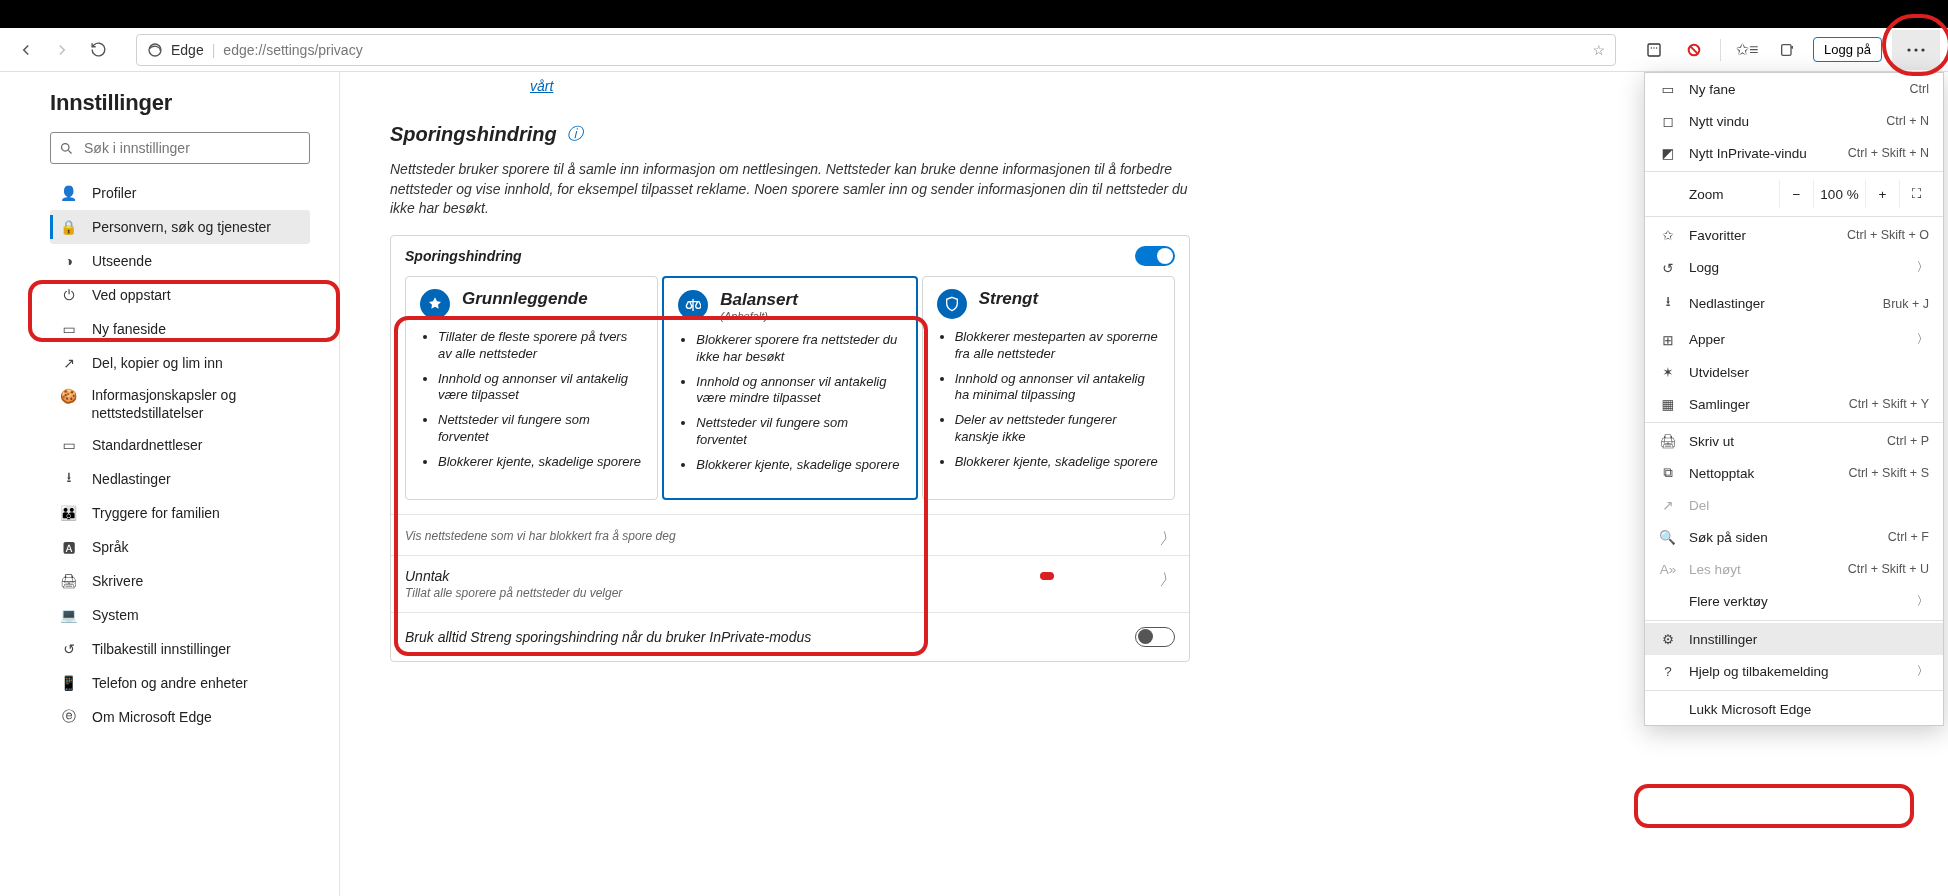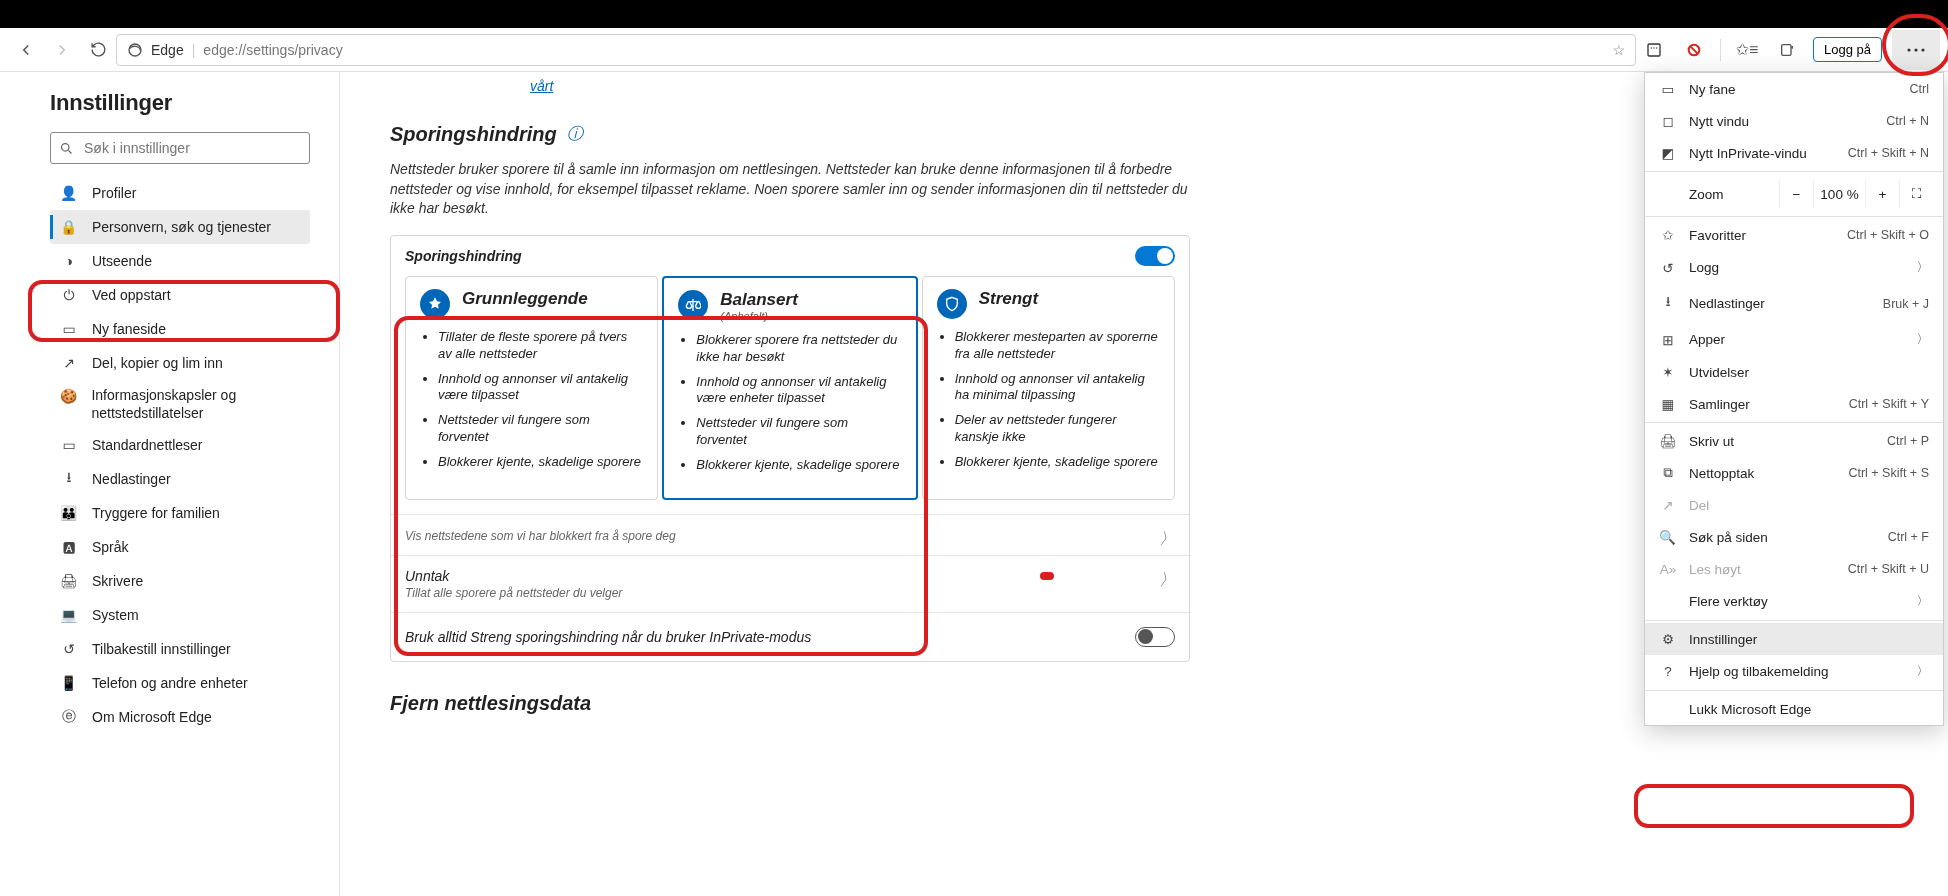--- a/index.html
+++ b/index.html
@@ -8,21 +8,21 @@
   .toolbar {
     height: 44px; display: flex; align-items: center;
     padding: 0 8px; border-bottom: 1px solid #e0e0e0;
     position: relative; background: #fff;
   }
   .tbtn { width: 36px; height: 36px; display: flex; align-items: center; justify-content: center; border-radius: 4px; color: #555; }
   .tbtn.disabled { color: #c0c0c0; }
   .addr {
     flex: 1; display: flex; align-items: center; gap: 8px;
     border: 1px solid #d0d0d0; border-radius: 4px; height: 32px;
-    padding: 0 10px; margin: 0 0; font-size: 14px; color: #333;
+    padding: 0 10px; margin: 0 20px; font-size: 14px; color: #333;
   }
   .addr .sep { color: #ccc; }
   .addr .path { color: #777; }
   .righttools { display: flex; align-items: center; gap: 4px; }
   .loginbtn {
     border: 1px solid #0078d4; color: #000000; border-radius: 4px;
     padding: 4px 10px; font-size: 13px; margin-left: 4px;
   }
   .menubtn {
     width: 48px; height: 40px; display: flex; align-items: center;
@@ -302,21 +302,21 @@
                   <path d="M12 3v18M5 7l-3 6a4 4 0 008 0l-3-6zM19 7l-3 6a4 4 0 008 0l-3-6zM5 7h14"></path>
                 </svg>
               </div>
             <div class="titles">
                 <h3>Balansert</h3>
                 <div class="sub">(Anbefalt)</div>
               </div>
           </div>
           <ul>
             <li>Blokkerer sporere fra nettsteder du ikke har besøkt</li>
-            <li>Innhold og annonser vil antakelig være enheter tilpasset</li>
+            <li>Innhold og annonser vil antakelig være mindre tilpasset</li>
             <li>Nettsteder vil fungere som forventet</li>
             <li>Blokkerer kjente, skadelige sporere</li>
           </ul>
         </div>
         <div class="card">
           <div class="card-head">
             <div class="badgeico">
                 <svg width="16" height="16" viewBox="0 0 24 24" fill="none" stroke="#fff" stroke-width="2">
                   <path d="M12 2l8 3v6c0 5-3.5 9-8 11-4.5-2-8-6-8-11V5z"></path>
                 </svg>
@@ -342,21 +342,20 @@
         <div class="rt">Unntak</div>
         <div class="rs">Tillat alle sporere på nettsteder du velger</div>
         <span class="chev">〉</span>
       </div>
       <div class="rowtoggle">
         <span>Bruk alltid Streng sporingshindring når du bruker InPrivate-modus</span>
         <div class="toggle off"></div>
       </div>
     </div>
 
-    <div class="bigh">Fjern nettlesingsdata</div>
 
     <div class="reddot" style="left:700px;top:500px"></div>
   </div>
 </div>
 
 <div class="menu">
   <div class="mitem">
       <span class="mic">▭</span>
       <span class="mlabel">Ny fane</span>
       <span class="mshort">Ctrl</span>

